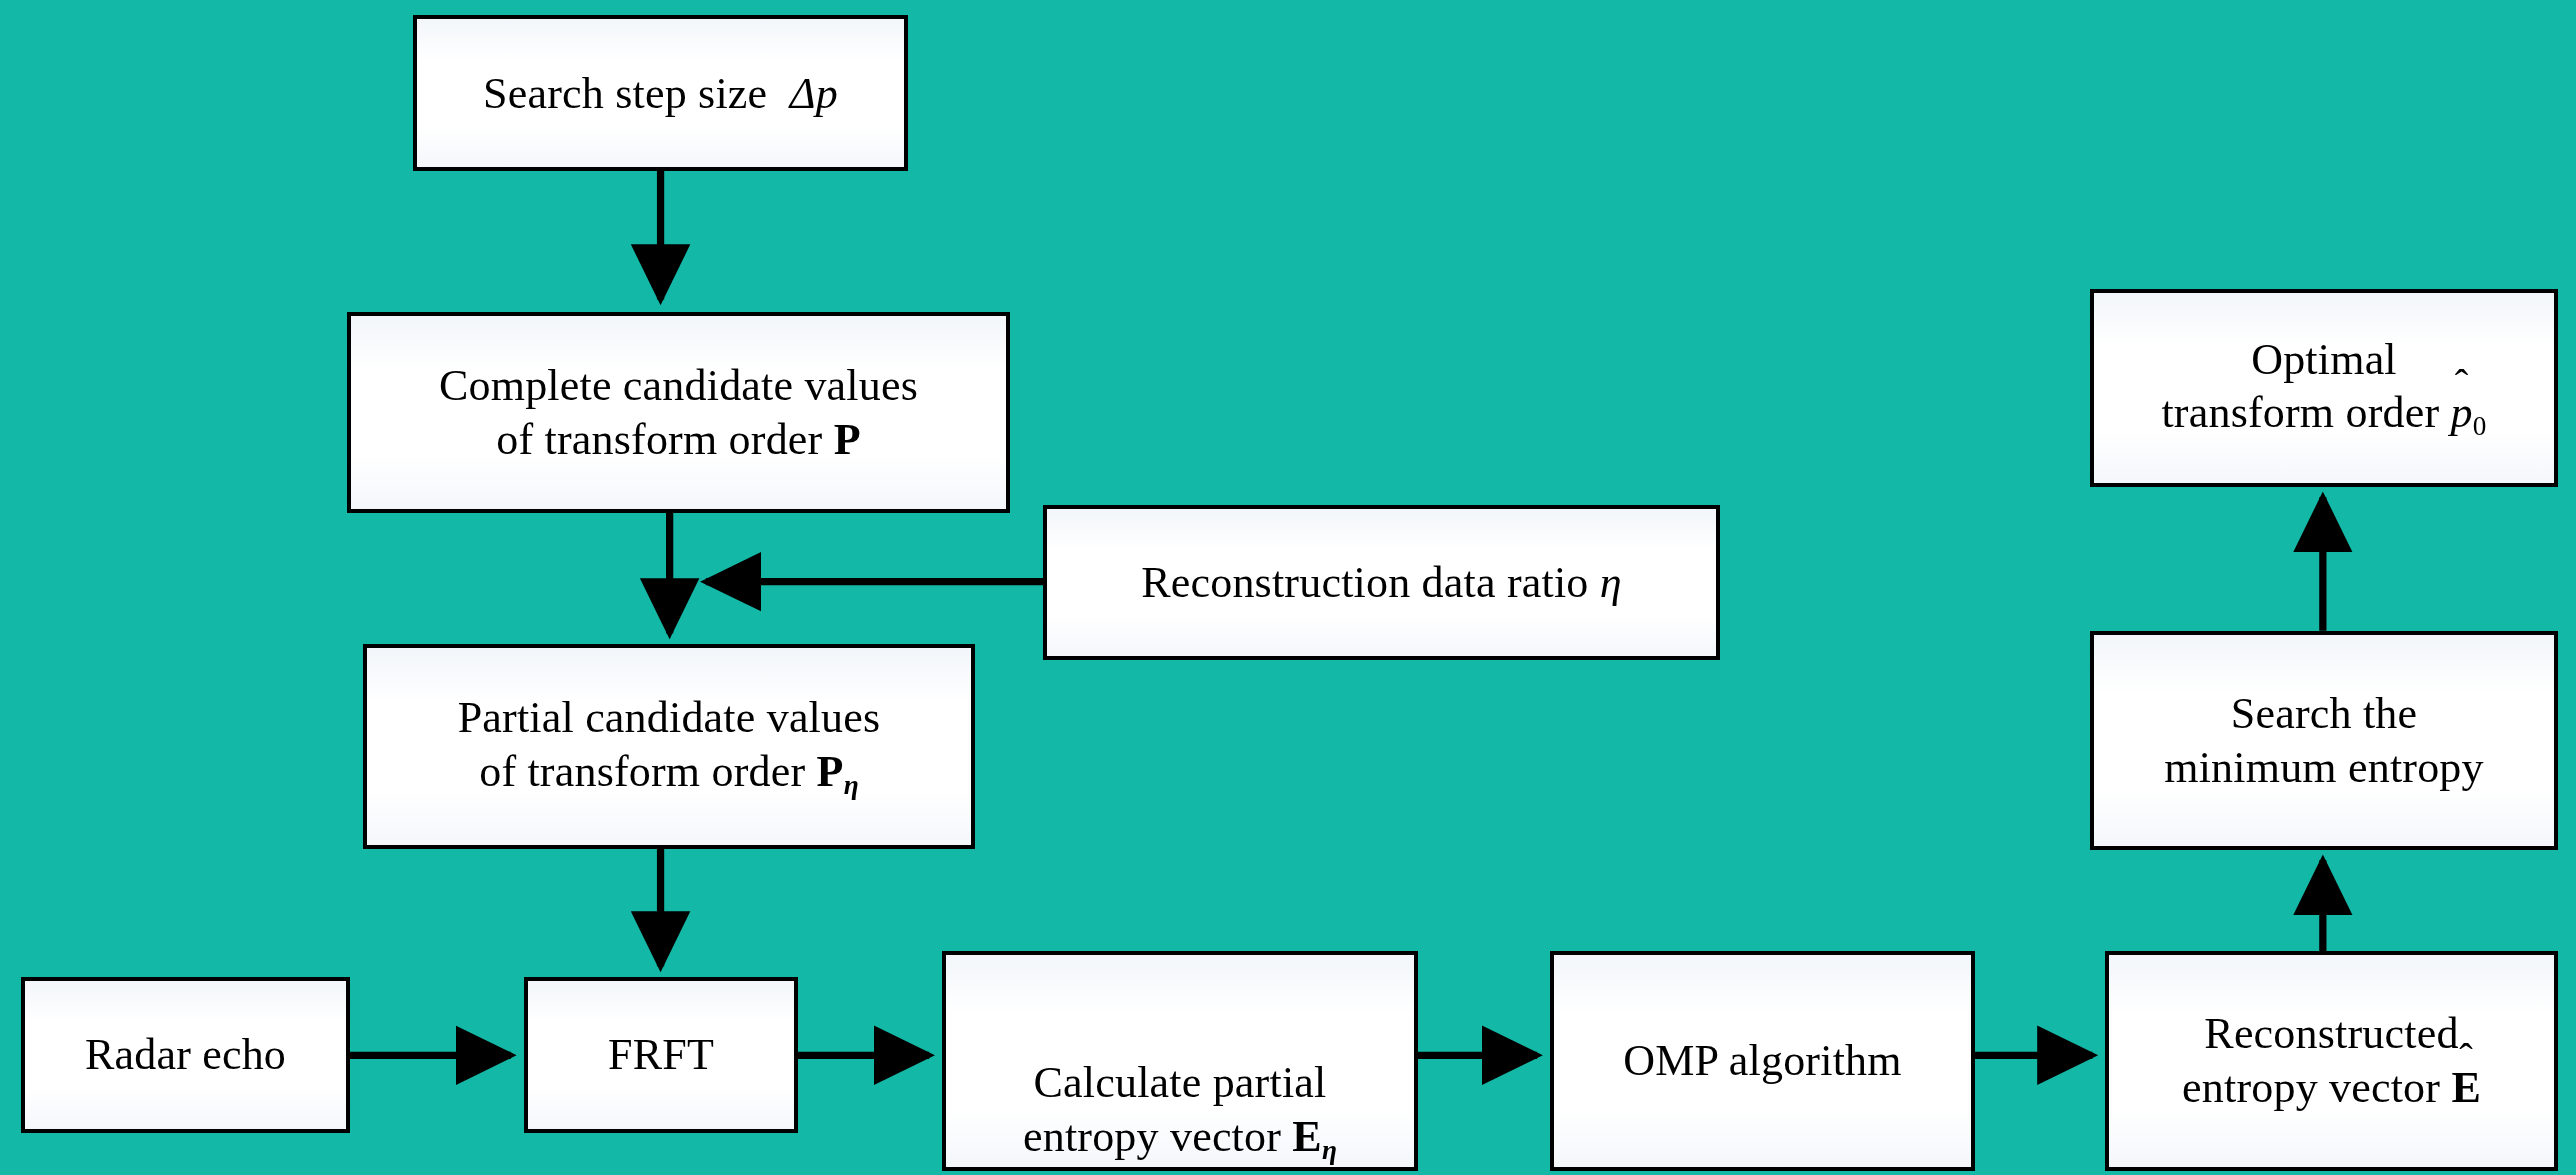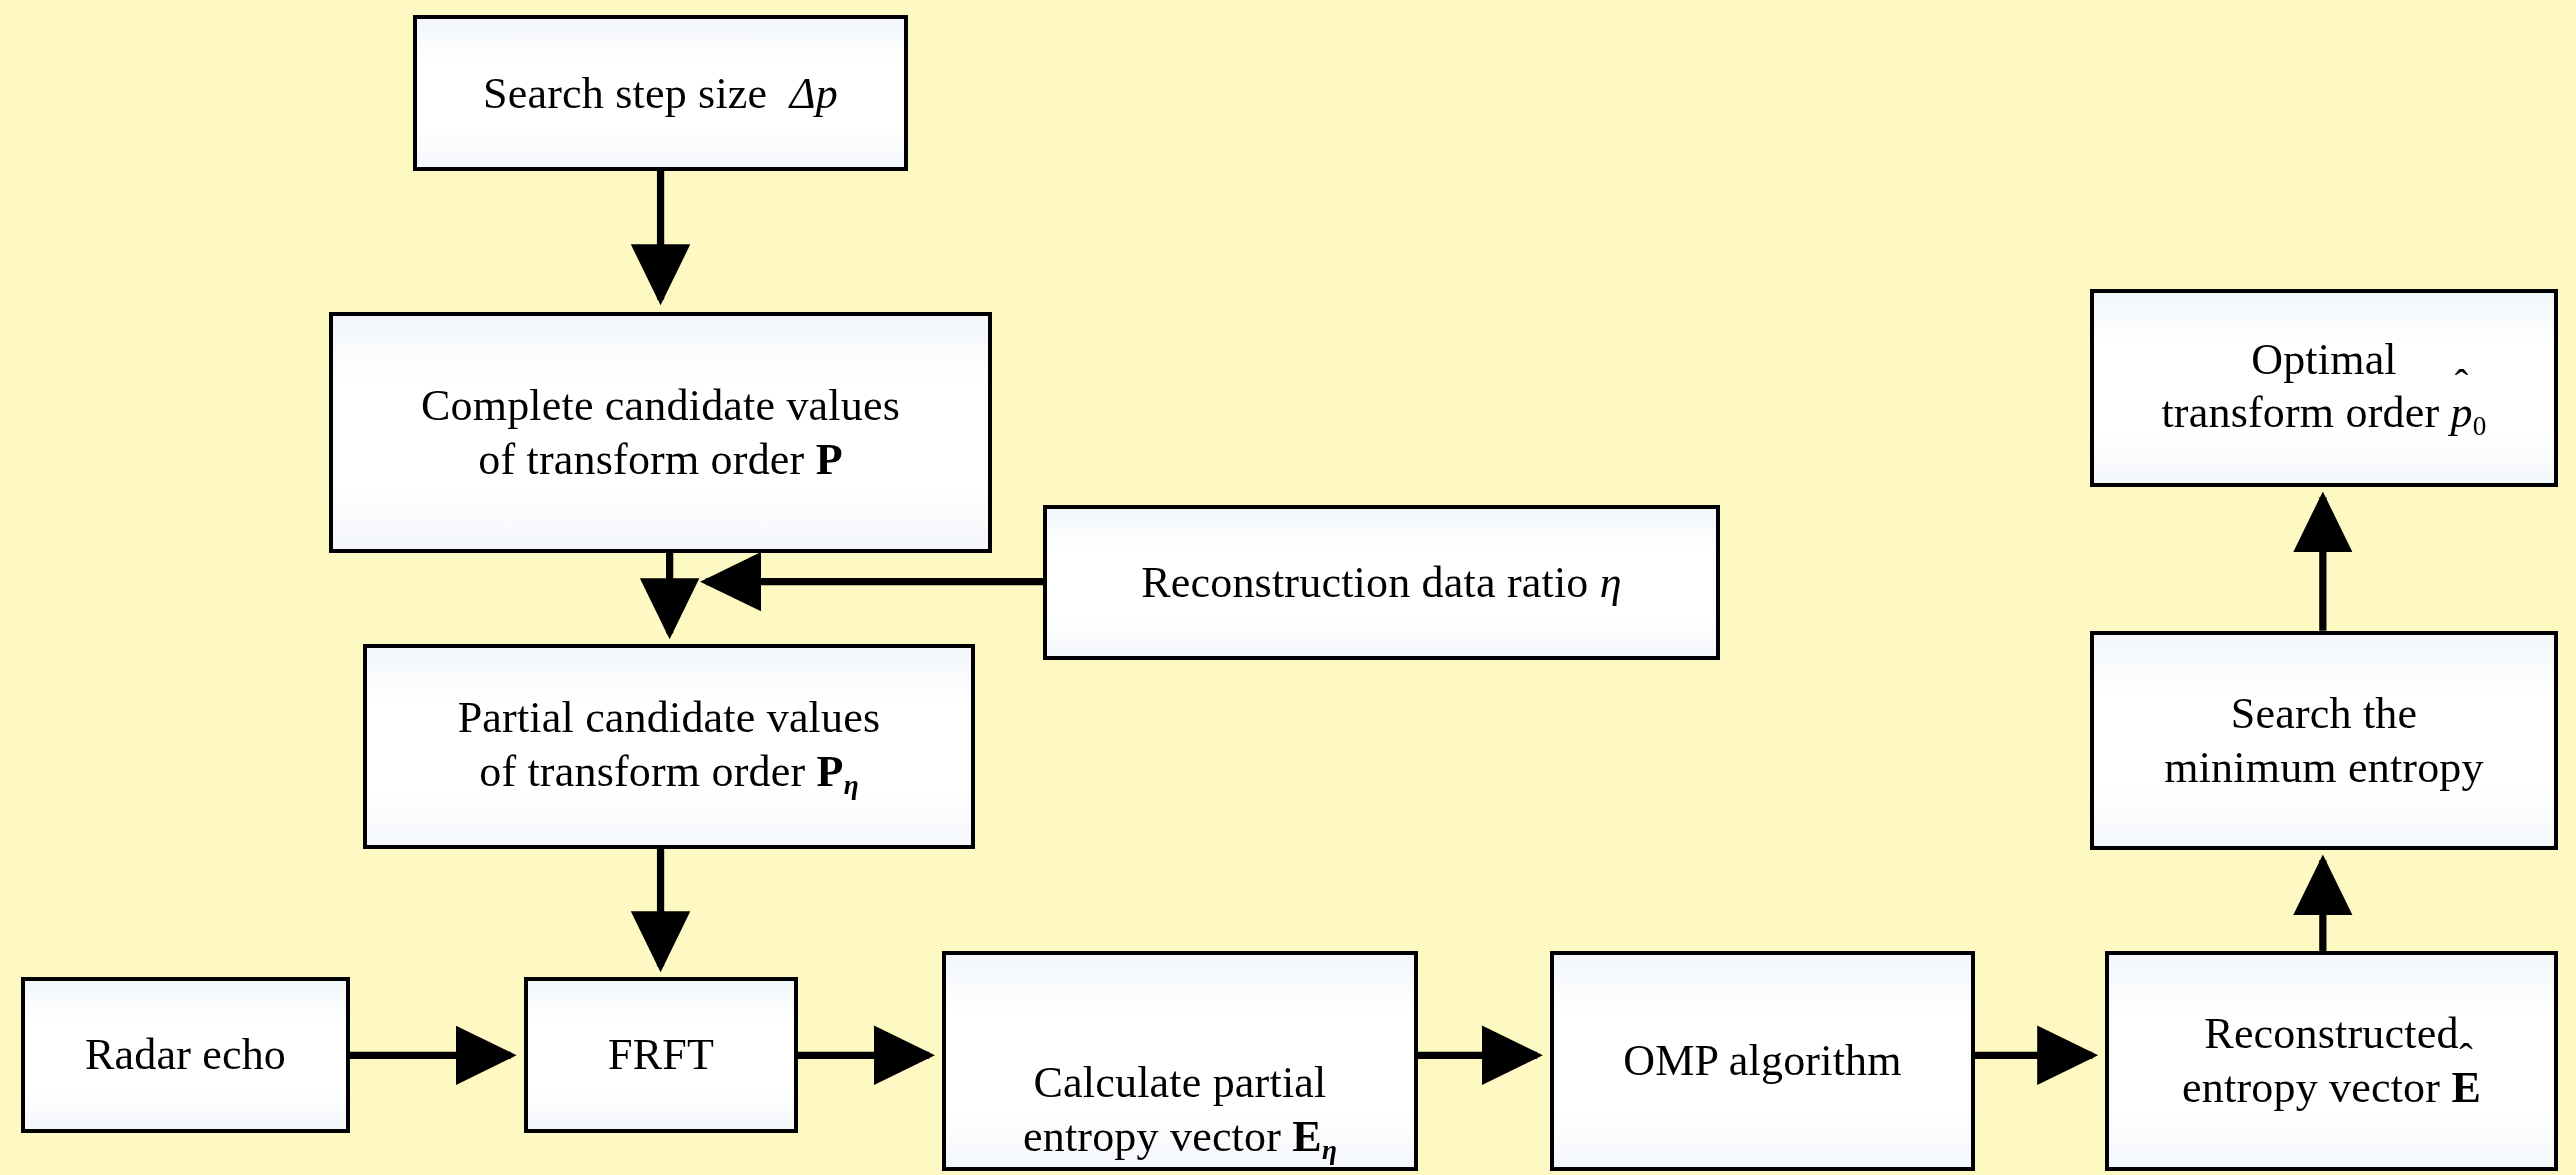--- a/index.html
+++ b/index.html
@@ -1,16 +1,16 @@
 <!DOCTYPE html>
 <html style="font-size:14.5px"><head>
 <meta charset="utf-8">
 <style>
   html,body{margin:0;padding:0;background:#ffffff;}
-  #stage{position:relative;width:2576px;height:1176px;background:#fef9c3;overflow:hidden;
+  #stage{position:relative;width:2576px;height:1176px;background:#14b8a6;overflow:hidden;
          font-family:"Liberation Serif","DejaVu Serif",serif;}
   .node{position:absolute;box-sizing:border-box;border:4.5px solid #000000;
         background:linear-gradient(180deg,#f2f6fa 0%,#ffffff 28%,#ffffff 72%,#f4f7fb 100%);
         display:flex;align-items:center;justify-content:center;text-align:center;
         color:#000000;line-height:1.22;letter-spacing:0.2px;}
   .node .txt{padding:0 9px;}
   .fs-big{font-size:44px;}
   .bold{font-weight:bold;}
   .ital{font-style:italic;}
   sub{font-size:0.62em;font-style:italic;vertical-align:-0.28em;}
@@ -54,21 +54,21 @@
     <line x1="2560" y1="695" x2="2560" y2="548" stroke="#000" stroke-width="8" marker-end="url(#ah)"></line>
   </svg>
 
   <div class="node fs-big" style="left:413px;top:15.4px;width:495px;height:156px;">
     <span class="txt">
       <span>Search step size</span>
       &nbsp;<span class="ital">Δ</span><span class="ital">p</span>
     </span>
   </div>
 
-  <div class="node fs-big" style="left:329px;top:312px;width:663px;height:241px;">
+  <div class="node fs-big" style="left:347px;top:312px;width:663px;height:201px;">
     <span class="txt">
       <span>Complete candidate values</span><br>
       <span>of transform order</span>&nbsp;<span class="bold">P</span>
     </span>
   </div>
 
   <div class="node fs-big" style="left:1043px;top:505px;width:677px;height:155px;">
     <span class="txt">
       <span>Reconstruction data ratio</span>
       <span class="ital">η</span>

